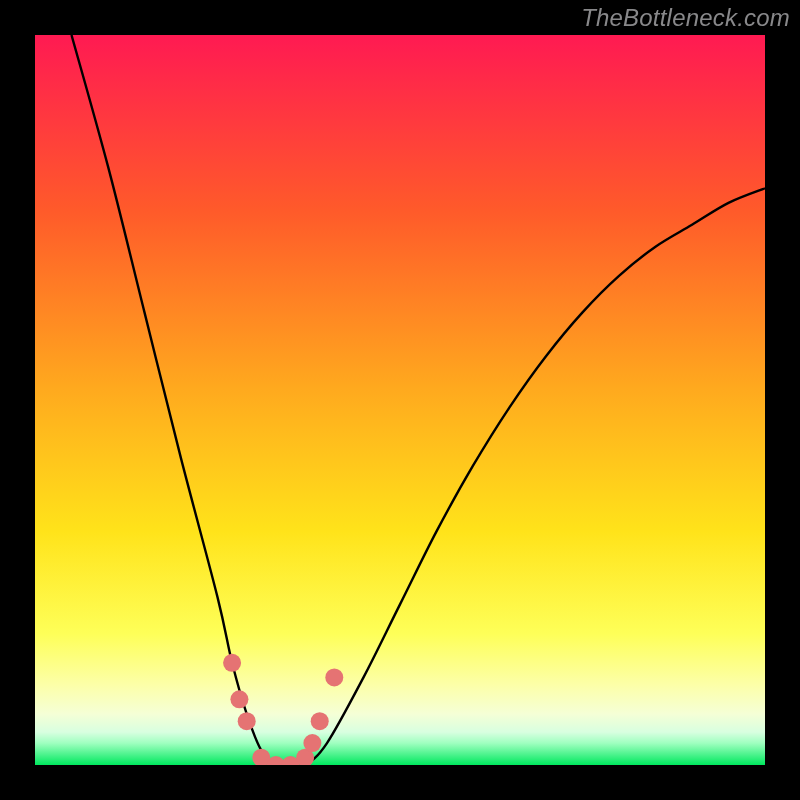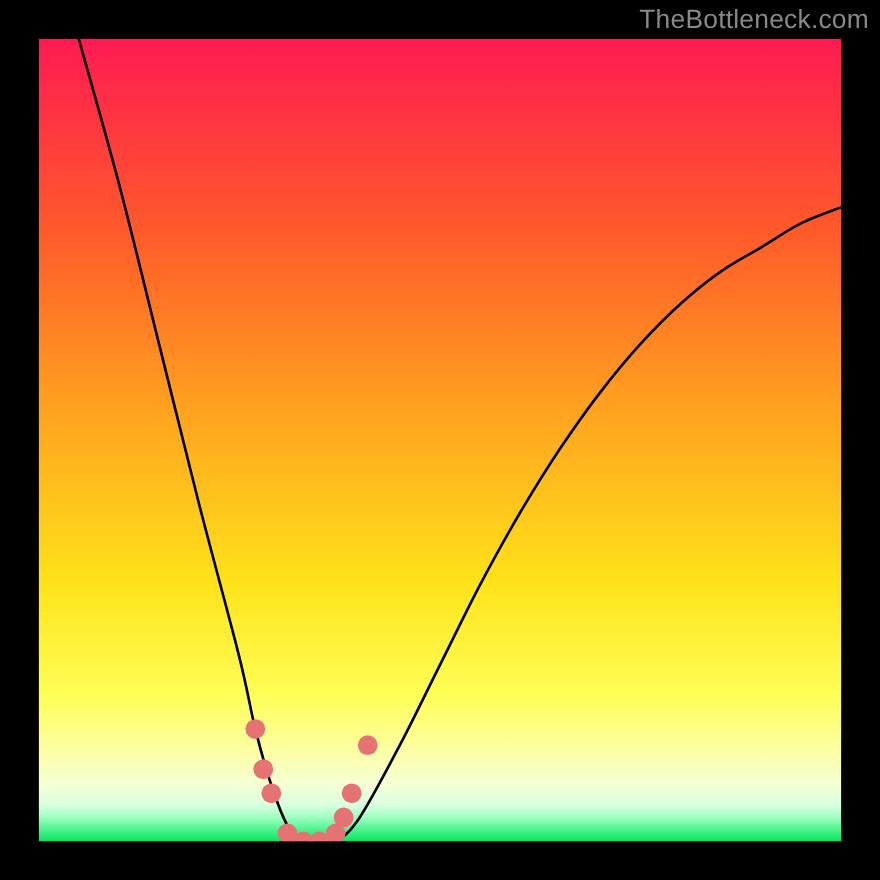--- a/index.html
+++ b/index.html
@@ -10,20 +10,21 @@
     background: #000000;
     overflow: hidden;
   }
   .frame {
     position: absolute;
     top: 0;
     left: 0;
     width: 800px;
     height: 800px;
     background: #000000;
+    font-style: italic;
   }
   .plot-area {
     position: absolute;
     left: 35px;
     top: 35px;
     width: 730px;
     height: 730px;
     overflow: hidden;
   }
   .gradient-bg {

